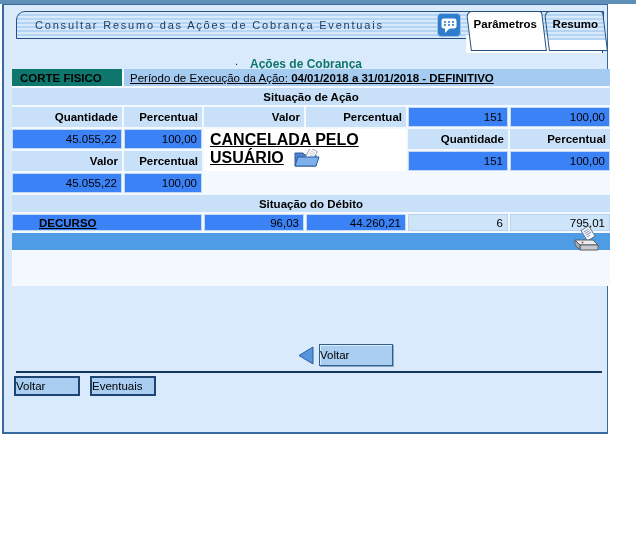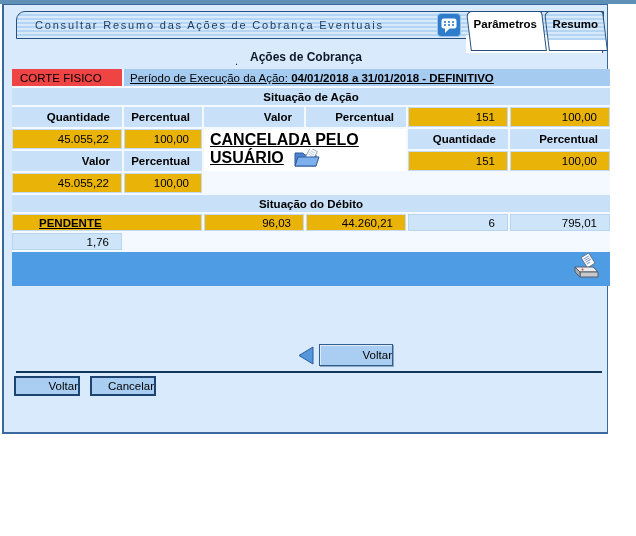--- a/index.html
+++ b/index.html
@@ -27,54 +27,54 @@
          border: 1px solid #26517f; border-radius: 6px 3px 0 0; cursor: pointer;
          display: flex; align-items: flex-start; justify-content: center; }
   .tab span { transform: skewX(-7deg); font-weight: bold; font-size: 11.5px; color: #000;
               margin-top: 6px; white-space: nowrap; }
   .tab-param { left: 462px; width: 76px; background: #ffffff; z-index: 3; }
   .tab-resumo { left: 540px; width: 59px; z-index: 4; background-color: #ffffff;
         background-image: repeating-linear-gradient(to bottom,#d7e9fb 0px,#d7e9fb 2px,#b3d4f3 2px,#b3d4f3 4px);
         background-size: 100% 28px; background-repeat: no-repeat; }
 
   .dot { position: absolute; left: 231px; top: 50px; font-size: 11px; color: #222; }
-  .pgtitle { position: absolute; left: 8px; top: 45px; width: 588px; text-align: center;
-             font-weight: bold; font-size: 12px; color: #0f172a; }
+  .pgtitle { position: absolute; left: 8px; top: 52px; width: 588px; text-align: center;
+             font-weight: bold; font-size: 12px; color: #0f766e; }
 
   
   .tbl { position: absolute; left: 8px; top: 64px; width: 598px; display: grid;
          grid-template-columns: 110px 78px 100px 100px 100px 100px;
          grid-template-rows: 17px 17px 20px 20px 20px 20px 17px 17px 17px 34px;
          gap: 2px; background: #f4f9ff; }
   .c { display: flex; align-items: center; font-size: 11.5px; color: #000; overflow: hidden; }
   .sp5 { grid-column: span 5; }
   .sp6 { grid-column: span 6; }
   .lab2 { grid-column: span 2; grid-row: span 2; display: block; padding: 2px 4px 0 6px; line-height: 18px; }
-  .right { justify-content: flex-end; padding-right: 12px; }
+  .right { justify-content: flex-end; padding-right: 4px; }
   .hdr { background: #c9e1f8; font-weight: bold; }
   .secHead { background: #c9e1f8; justify-content: center; font-weight: bold; }
-  .aLabel { background: #ef4444; font-weight: normal; padding-left: 8px; }
+  .aLabel { background: #0f766e; font-weight: bold; padding-left: 8px; }
   .aLink { background: #a6cbf0; padding-left: 6px; }
-  .white { background: #eab308; border: 1px solid #c3daf2; }
+  .white { background: #3b82f6; border: 1px solid #c3daf2; }
   .alt { background: #cde4f9; border: 1px solid #b7d4f0; }
   .bgBlue { background: #c9e1f8; }
   .bgWhite { background: #ffffff; }
   .rowlabel { grid-column: span 2; padding-left: 26px; }
   .printrow { grid-column: span 6; background: #4d9ce4; display: flex; align-items: center;
               justify-content: flex-end; padding-right: 8px; }
 
   a.tlink, a.plink { color: #000; text-decoration: underline; cursor: pointer; }
   a.tlink { font-weight: bold; }
   a.plink b { font-weight: bold; }
   .ic-folder { display: inline-block; vertical-align: -5px; margin-left: 10px; cursor: pointer; }
 
   
   .back-arrow { position: absolute; left: 294px; top: 341px; cursor: pointer; }
   .btn { position: absolute; background: #a9cef2; border: 2px solid #1d4470; font-size: 11.5px;
-         color: #000; text-align: right; cursor: pointer; font-family: "Liberation Sans", sans-serif; }
+         color: #000; text-align: left; cursor: pointer; font-family: "Liberation Sans", sans-serif; }
   .btn-center { left: 315px; top: 339px; width: 74px; height: 22px; border-width: 1px;
                 border-color: #345e8a; box-shadow: inset 1px 1px 0 #ddebfa, 1px 1px 0 #8aa9c8; line-height: 20px; }
   .divider { position: absolute; left: 12px; top: 366px; width: 586px; height: 2px; background: #14365c; }
   .btn-bl { left: 10px; top: 371px; width: 66px; height: 20px; line-height: 15px; }
   .btn-bl2 { left: 86px; top: 371px; width: 66px; height: 20px; line-height: 15px; }
 </style>
 </head>
 <body>
 
 <div class="stage">
@@ -147,28 +147,27 @@
       <div class="c hdr right">Valor</div>
       <div class="c hdr right">Percentual</div>
       <div class="c white right">151</div>
       <div class="c white right">100,00</div>
       <div class="c white right">45.055,22</div>
       <div class="c white right">100,00</div>
 
       <div class="c secHead sp6">Situação do Débito</div>
 
       <div class="c white rowlabel">
-        <a class="tlink">PENDENTE</a>
+        <a class="tlink">DECURSO</a>
       </div>
       <div class="c white right">96,03</div>
       <div class="c white right">44.260,21</div>
 
       <div class="c alt right">6</div>
       <div class="c alt right">795,01</div>
-      <div class="c alt right">1,76</div>
 
       <div class="printrow">
         <span style="cursor:pointer"><svg width="31" height="28" viewBox="0 0 31 28">
           <g transform="rotate(-32 18 8)">
                 <rect x="13" y="1" width="9" height="12" fill="#ffffff" stroke="#667788" stroke-width="0.9"></rect>
             <path d="M14.5 3.5 h6 M14.5 5.5 h6 M14.5 7.5 h6 M14.5 9.5 h4" stroke="#7a8fc2" stroke-width="0.9"></path>
               </g>
           <polygon points="4,14 22,14 27,19 9,19" fill="#ececec" stroke="#555f6b"></polygon>
           <polygon points="9,19 27,19 27,24 9,24" fill="#c7c9cc" stroke="#555f6b"></polygon>
           <polygon points="4,14 9,19 9,24 4,19" fill="#a7abb0" stroke="#555f6b"></polygon>
@@ -179,15 +178,15 @@
 
     <span class="back-arrow">
       <svg width="16" height="19" viewBox="0 0 16 19">
           <polygon points="15,1 15,18 1,9.5" fill="#5596dd" stroke="#2c5d99"></polygon>
         </svg>
     </span>
     <button class="btn btn-center">Voltar</button>
 
     <div class="divider"></div>
     <button class="btn btn-bl">Voltar</button>
-    <button class="btn btn-bl2">Cancelar</button>
+    <button class="btn btn-bl2">Eventuais</button>
   </div>
 </div>
 
 </body></html>

